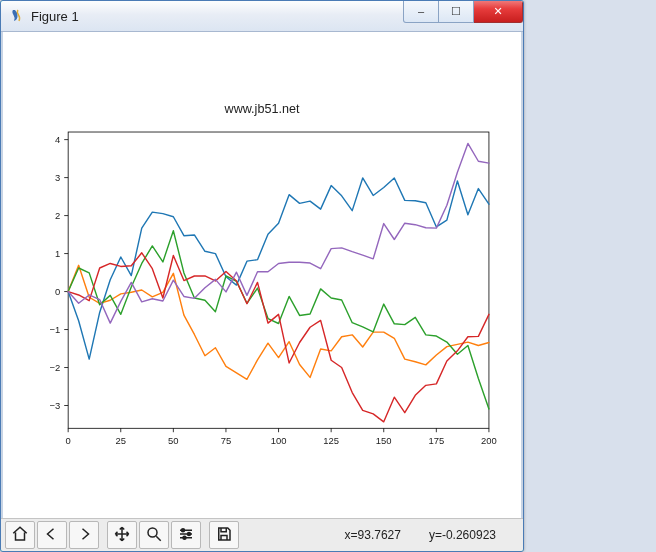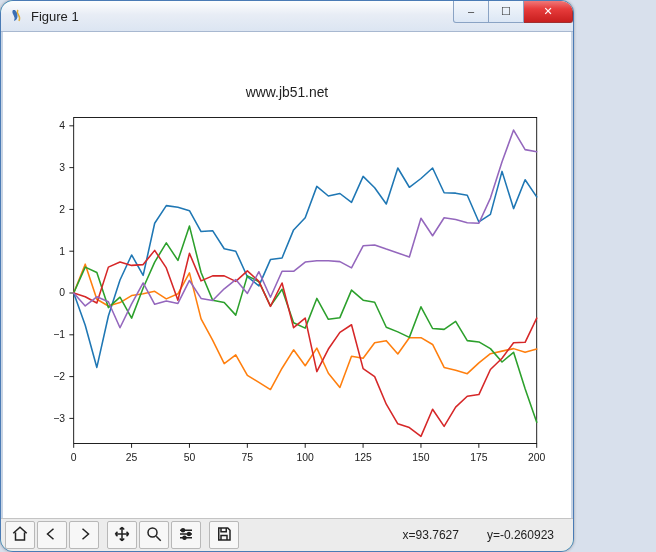--- a/index.html
+++ b/index.html
@@ -1,31 +1,31 @@
 <!DOCTYPE html>
 <html><head>
 <meta charset="utf-8">
 <style>
 html,body{margin:0;padding:0;font-family:"Segoe UI",Tahoma,sans-serif;font-size:12px;background:#d8e0ec;color:#222}
-.window{width:574px;height:552px;box-sizing:border-box;border:1px solid #4a7bb5;border-radius:13px;overflow:hidden;display:flex;flex-direction:column;background:#5eead4;box-shadow:0 0 3px rgba(0,0,0,.3)}
+.window{width:524px;height:552px;box-sizing:border-box;border:1px solid #4a7bb5;border-radius:3px;overflow:hidden;display:flex;flex-direction:column;background:#5eead4;box-shadow:0 0 3px rgba(0,0,0,.3)}
 .titlebar{height:30px;background:linear-gradient(#fdfefe,#e8edf5 45%,#dce5f2);display:flex;align-items:center;border-bottom:1px solid #a8b8d0;user-select:none}
 .titlebar .icon{width:16px;height:16px;margin:0 6px 0 8px;display:flex;align-items:center;justify-content:center}
 .titlebar .title{flex:1;font-size:13px;color:#222}
 .winbtns{display:flex;height:100%}
 .winbtn{width:34px;height:22px;margin-top:-1px;display:flex;align-items:center;justify-content:center;border:1px solid #8aa3c4;border-top:none;background:linear-gradient(#f5f8fc,#dce7f5);font-size:11px;color:#333}
 .winbtn.min{border-radius:0 0 0 3px}
 .winbtn.max{border-left:none}
 .winbtn.close{width:48px;border-left:none;border-radius:0 0 3px 0;background:linear-gradient(#f08080,#e73c3c 40%,#c81e1e);color:#fff;border-color:#a03030}
 .canvas-area{flex:1;background:#fff;padding:8px 10px 4px 10px;box-sizing:border-box;border:2px solid #c8d4e4;border-top:none;border-bottom:none}
 #plot{width:100%;height:100%;display:block}
 .toolbar{height:32px;background:#ececec;border-top:1px solid #c4c4c4;display:flex;align-items:center;padding:0 4px}
 .tool-group{display:flex;gap:0;margin-right:6px}
 .tbtn{width:28px;height:26px;display:flex;align-items:center;justify-content:center;background:#f7f7f7;border:1px solid #b8b8b8;border-radius:2px;margin-right:2px;color:#222}
 .tbtn svg{width:18px;height:18px;stroke:#222;fill:none;stroke-width:2}
-.status{margin-left:auto;margin-right:15px;display:flex;gap:28px;font-size:12px;color:#222}
+.status{margin-left:auto;margin-right:23px;display:flex;gap:28px;font-size:12px;color:#222}
 </style>
 </head>
 <body>
 
 <div class="window">
   <div class="titlebar">
     <span class="icon">
       <svg width="16" height="16" viewBox="0 0 16 16">
           <path d="M4 2 Q2.5 4 4.5 7 Q6.5 10 5 13 Q8.5 12 8.5 8 Q8.5 4 6 2 Z" fill="#3b6fb5"></path>
           <path d="M9 2 Q7.5 4 9.5 7 Q11.5 10 10 13" stroke="#e0b040" stroke-width="1.4" fill="none"></path>

